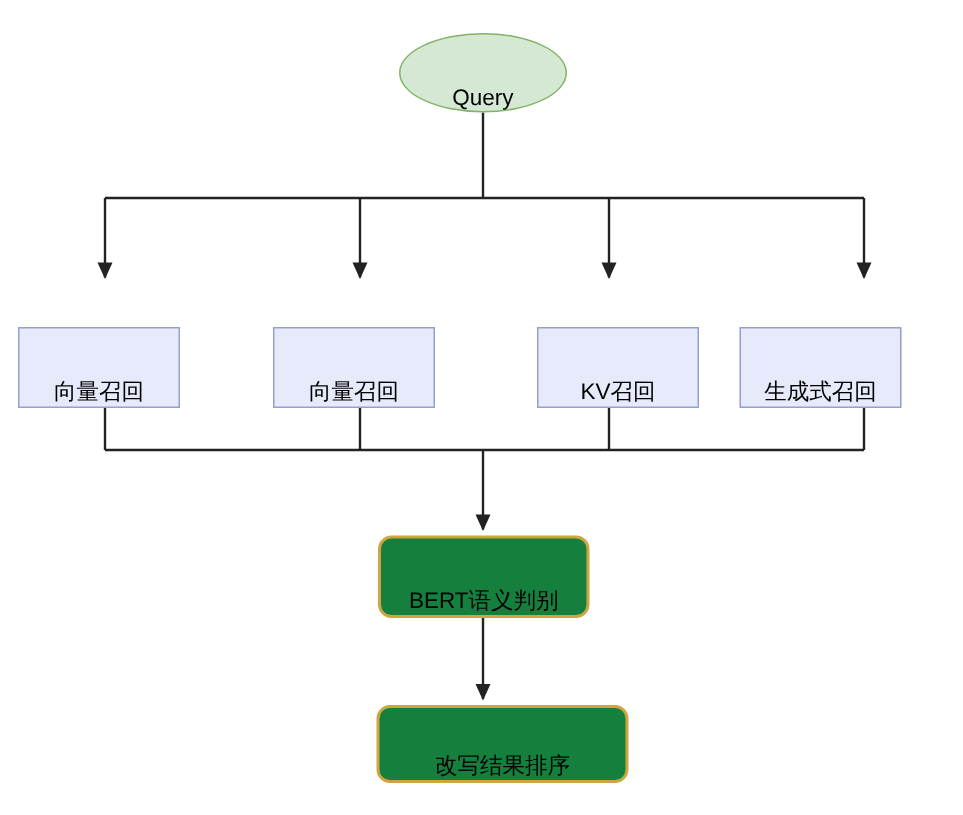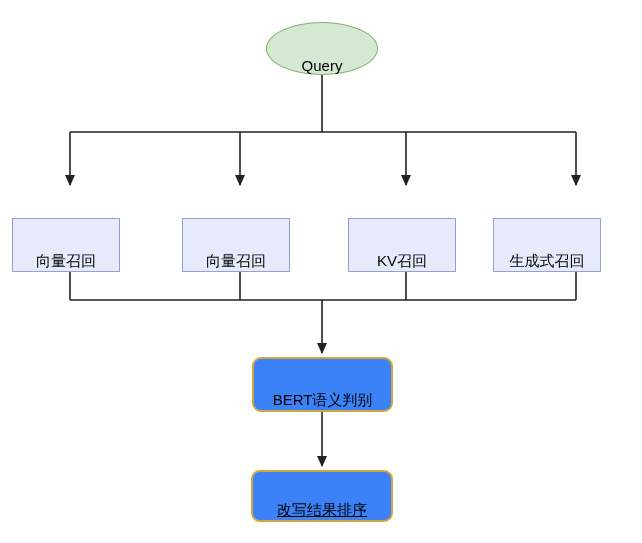--- a/index.html
+++ b/index.html
@@ -43,34 +43,34 @@
   .node-recall {
     top: 189px;
     width: 108px; height: 54px;
     background: #e6eafa;
     border: 1.5px solid #95a0d2;
     border-radius: 0;
     margin-top: 29px;
   }
   .node-recall-1 { left: 12px; }
   .node-recall-2 { left: 182px; }
-  .node-recall-3 { left: 348px; }
+  .node-recall-3 { left: 358px; }
   .node-recall-4 { left: 493px; }
   .node-process {
-    background: #3b82f6;
+    background: #15803d;
     border: 2px solid #d0a540;
     border-radius: 9px;
   }
   .node-bert {
     left: 252px; top: 357px;
     width: 141px; height: 55px;
   }
   .node-rerank {
     left: 251px; top: 470px;
-    width: 142px; height: 52px; text-decoration: underline;
+    width: 168px; height: 52px;
   }
 </style>
 </head>
 <body>
 
 <div class="canvas">
 
   <svg class="connectors" viewBox="0 0 642 543" xmlns="http://www.w3.org/2000/svg">
     <defs>
       <marker id="arrowhead" markerUnits="userSpaceOnUse" markerWidth="14" markerHeight="12" viewBox="0 0 12 12" refX="10" refY="6" orient="auto">

